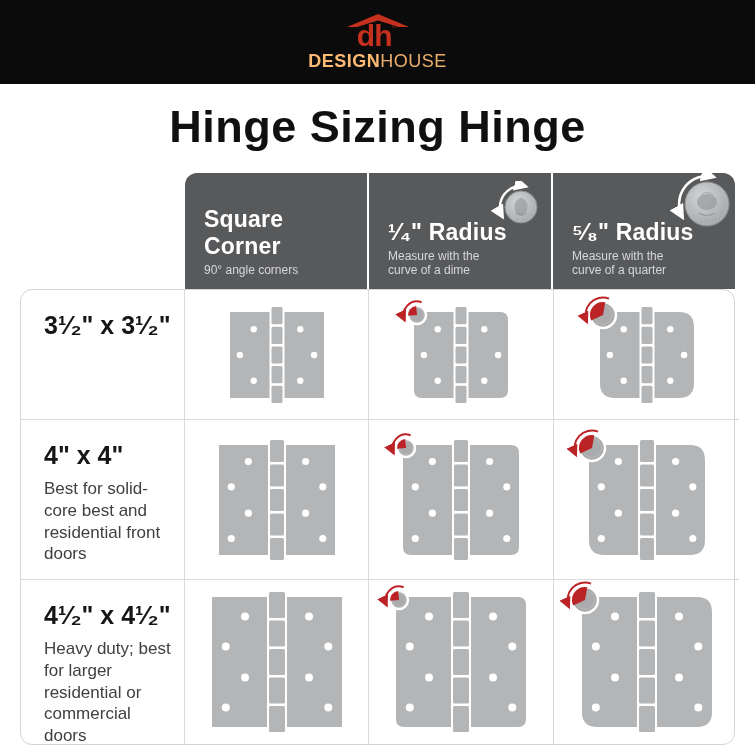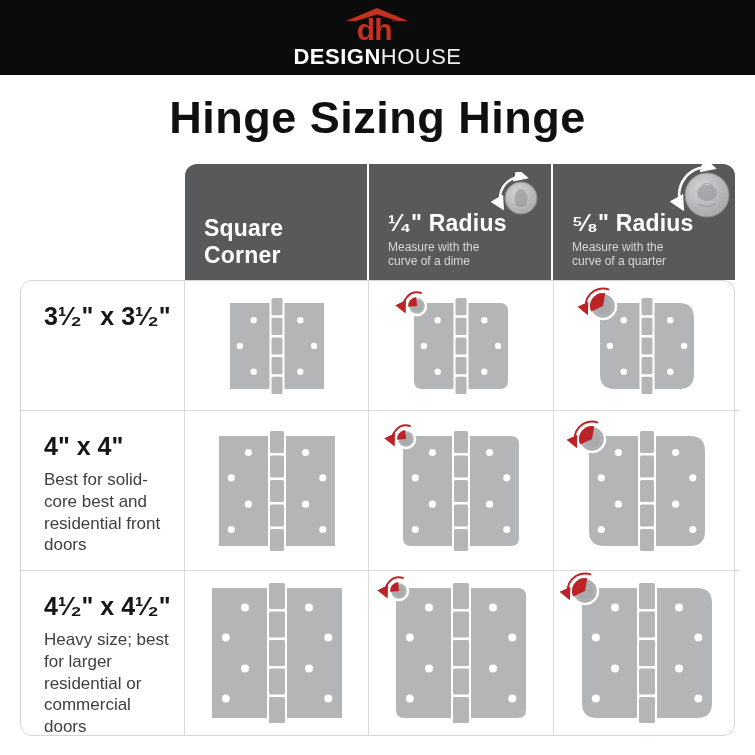--- a/index.html
+++ b/index.html
@@ -10,27 +10,27 @@
     --line:#d9dadb;
     --ink:#1c1c1c;
     --gray-ink:#3f4041;
   }
   *{margin:0;padding:0;box-sizing:border-box;}
   body{
     width:755px;height:755px;background:#fff;overflow:hidden;
     font-family:"Liberation Sans","DejaVu Sans",sans-serif;color:var(--ink);
   }
   
-  .topbar{height:75px;background:#0b0b0b;display:flex;flex-direction:column;align-items:center;justify-content:center;}
+  .topbar{height:84px;background:#0b0b0b;display:flex;flex-direction:column;align-items:center;justify-content:center;}
   .logo{display:flex;flex-direction:column;align-items:center;}
   .roof{display:block;margin:0 auto -7px auto;}
   .dh-row{line-height:1;}
   .dh{font-size:30px;font-weight:800;color:var(--red);letter-spacing:-1px;}
   .reg{font-size:9px;color:var(--red);vertical-align:top;}
-  .logo-name{color:#ffffff;font-size:22px;letter-spacing:.5px;line-height:1;margin-top:1px;}
+  .logo-name{color:#fdba74;font-size:18px;letter-spacing:.5px;line-height:1;margin-top:1px;}
   .logo-name .b{font-weight:800;}
   .logo-name .l{font-weight:400;opacity:.93;}
   
   h1{font-size:45px;font-weight:800;text-align:center;margin:17px 0 20px 0;color:#101010;letter-spacing:.5px;}
   
   .guide{width:715px;margin:1px auto;}
   .col-headers{margin-left:165px;display:grid;grid-template-columns:1fr 1fr 1fr;gap:2px;height:116px;}
   .col-head{background:var(--hdr);position:relative;display:flex;flex-direction:column;justify-content:flex-end;padding:0 8px 11px 19px;color:#fff;}
   .col-head:first-child{border-top-left-radius:12px;}
   .col-head:last-child{border-top-right-radius:12px;}
@@ -65,20 +65,21 @@
   </div>
 </div>
 
 <h1>Hinge Sizing Hinge</h1>
 
 <div class="guide">
 
   <div class="col-headers">
     <div class="col-head">
       <div class="col-label">Square Corner</div>
+      <div class="col-sub">90° angle corners</div>
     </div>
     <div class="col-head">
       <svg class="coin dime" width="56" height="48" viewBox="0 0 56 48">
         <defs>
           <radialGradient id="gd1" cx="40%" cy="35%" r="75%">
             <stop offset="0%" stop-color="#d4d6d8"></stop>
               <stop offset="100%" stop-color="#a2a4a6"></stop>
           </radialGradient>
           <marker id="aw1" markerWidth="7" markerHeight="7" refX="5" refY="3" orient="auto-start-reverse">
               <path d="M0,0 L6,3 L0,6 Z" fill="#fff"></path>
@@ -274,21 +275,21 @@
           </defs>
           <circle cx="27" cy="23" r="13" fill="#a9abad" stroke="#fff" stroke-width="2.5"></circle>
           <circle cx="27" cy="23" r="9.4" fill="none" stroke="#b8babc" stroke-width="1"></circle>
           <path d="M27,23 L29.3,10.2 A13,13 0 0 0 15.2,28.5 Z" fill="#bc2326"></path>
           <path d="M11.1,30.4 A17.5,17.5 0 0 1 33.0,6.6" fill="none" stroke="#bc2326" stroke-width="2" marker-start="url(#ah1_2)"></path>
         </svg>
       </div>
 
     <div class="lc">
       <div class="size">4¹⁄₂" x 4¹⁄₂"</div>
-      <div class="desc">Heavy size; best for larger residential or commercial doors</div>
+      <div class="desc">Heavy duty; best for larger residential or commercial doors</div>
     </div>
     <div class="hc hinge-slot">
         <svg width="178" height="170" viewBox="0 0 178 170">
           <path d="M79,20 L24,20 Q24,20 24,20 L24,150 Q24,150 24,150 L79,150 Z" fill="#b3b5b7"></path>
           <path d="M99,20 L154,20 Q154,20 154,20 L154,150 Q154,150 154,150 L99,150 Z" fill="#b3b5b7"></path>
           <rect x="81" y="15.0" width="16" height="26.0" rx="1.5" fill="#b3b5b7"></rect>
           <rect x="81" y="43.5" width="16" height="26.0" rx="1.5" fill="#b3b5b7"></rect>
           <rect x="81" y="72.0" width="16" height="26.0" rx="1.5" fill="#b3b5b7"></rect>
           <rect x="81" y="100.5" width="16" height="26.0" rx="1.5" fill="#b3b5b7"></rect>
           <rect x="81" y="129.0" width="16" height="26.0" rx="1.5" fill="#b3b5b7"></rect>

